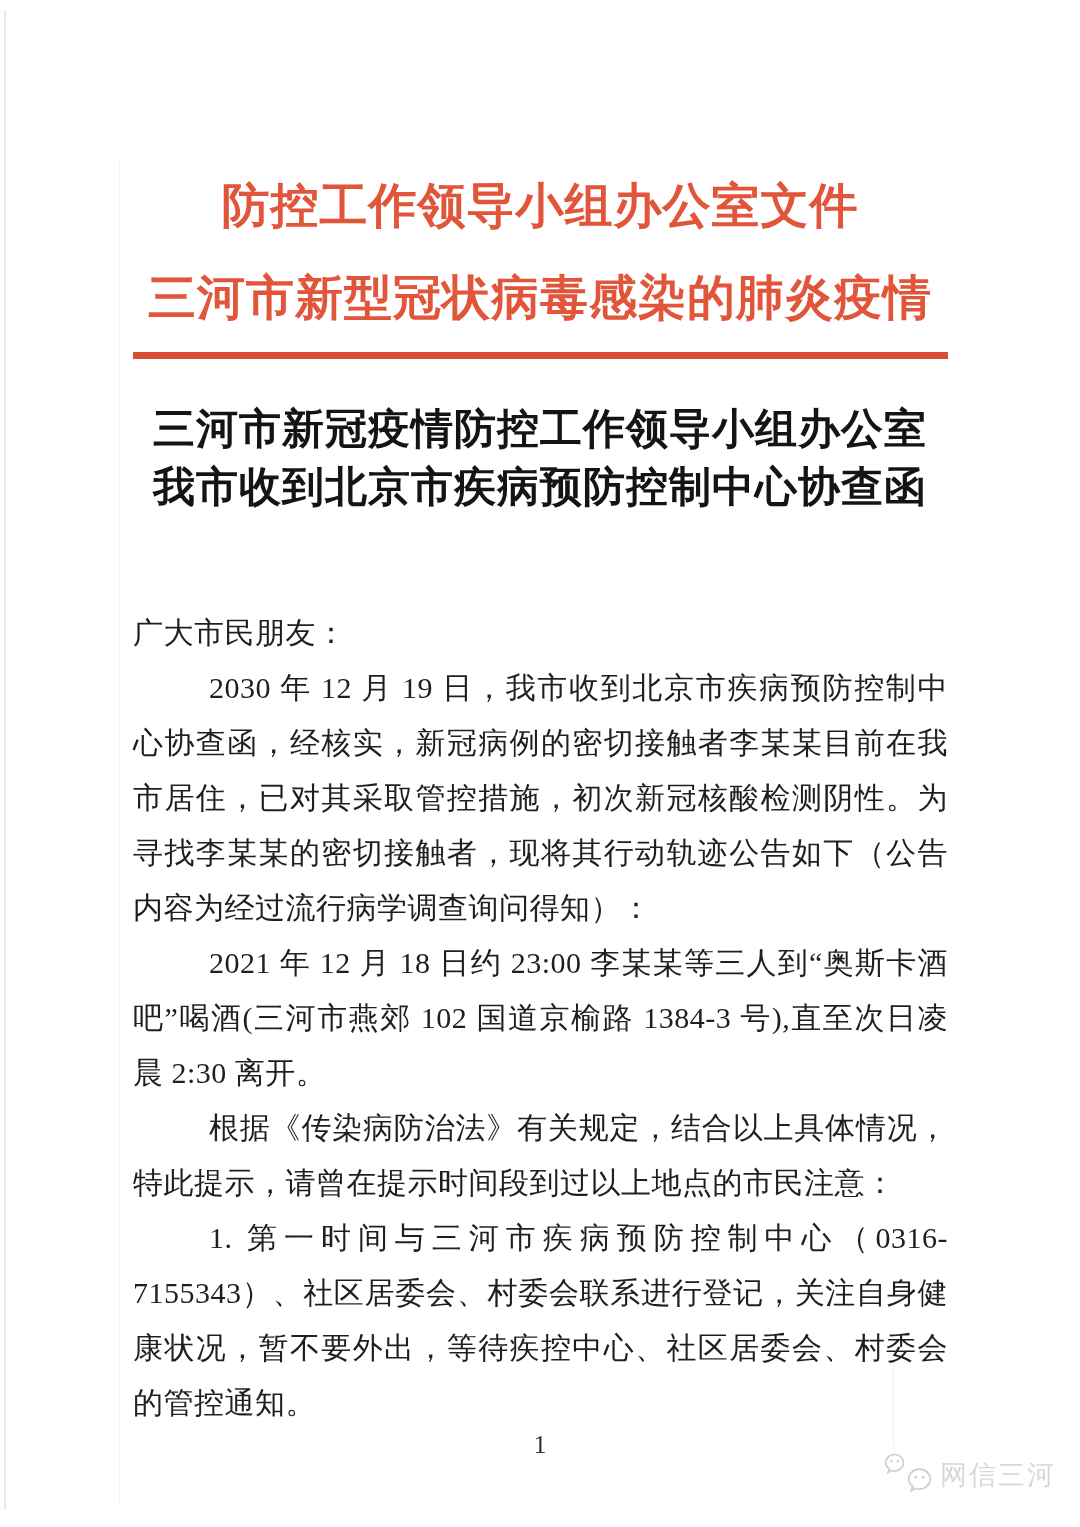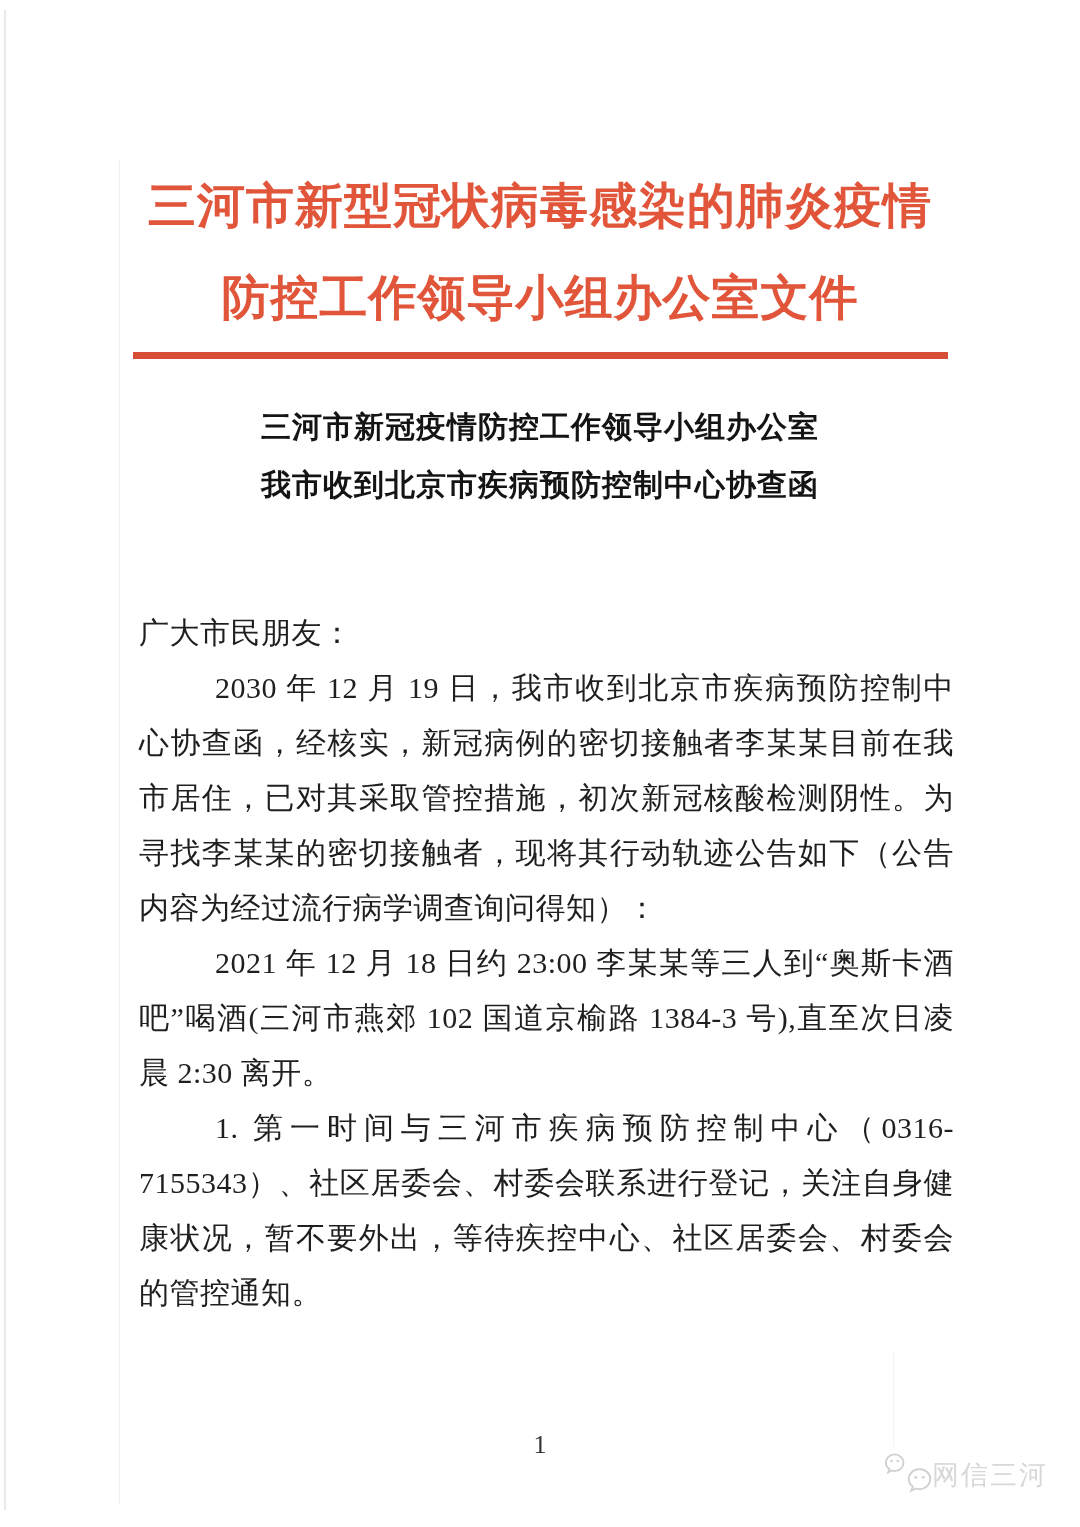--- a/index.html
+++ b/index.html
@@ -43,28 +43,28 @@
     letter-spacing:1px;
   }
   .red-rule{
     position:absolute;top:352px;left:133px;width:815px;height:7px;
     background:var(--rule-red);
   }
   .doc-title{
     position:absolute;top:400px;left:0;width:100%;
     text-align:center;
     color:var(--title-black);
-    font-family:Liberation Mono, monospace;
+    font-family:Liberation Sans, sans-serif;
     font-weight:bold;
-    font-size:30px;
+    font-size:42px;
     line-height:58px;
     letter-spacing:1px;
   }
   .body-block{
-    position:absolute;top:605px;left:139px;width:815px;
+    position:absolute;top:605px;left:133px;width:815px;
     color:var(--body-text);
     font-size:30px;
     line-height:55px;
     text-align:justify;
     letter-spacing:0.5px;
   }
   .body-block p{margin:0;}
   .body-block p.indent{text-indent:76px;}
   .page-number{
     position:absolute;top:1430px;left:0;width:100%;
@@ -72,52 +72,54 @@
     font-size:26px;
     color:#333;
   }
   .watermark{
     position:absolute;top:1452px;left:884px;
     display:flex;align-items:center;
     color:var(--watermark-gray);
   }
   .watermark .wm-logo{width:48px;height:46px;flex:0 0 auto;}
   .watermark .wm-text{
+    margin-left:8px;
     font-family:"Liberation Sans", sans-serif;
     font-size:27px;
     letter-spacing:2px;
     white-space:nowrap;
     color:var(--watermark-gray);
   }
 </style>
 </head>
 <body>
 
 <div class="page">
 
   <div class="scan-edge-outer"></div>
   <div class="scan-edge-inner"></div>
   <div class="scan-edge-right"></div>
 
   <div class="red-header">
+    <div>防控工作领导小组办公室文件</div>
     <div>三河市新型冠状病毒感染的肺炎疫情</div>
-    <div>防控工作领导小组办公室文件</div>
   </div>
 
   <div class="red-rule"></div>
 
   <div class="doc-title">
     <div>三河市新冠疫情防控工作领导小组办公室</div>
     <div>我市收到北京市疾病预防控制中心协查函</div>
   </div>
 
   <div class="body-block">
     <p>广大市民朋友：</p>
     <p class="indent">2030 年 12 月 19 日，我市收到北京市疾病预防控制中心协查函，经核实，新冠病例的密切接触者李某某目前在我市居住，已对其采取管控措施，初次新冠核酸检测阴性。为寻找李某某的密切接触者，现将其行动轨迹公告如下（公告内容为经过流行病学调查询问得知）：</p>
     <p class="indent">2021 年 12 月 18 日约 23:00 李某某等三人到“奥斯卡酒吧”喝酒(三河市燕郊 102 国道京榆路 1384-3 号),直至次日凌晨 2:30 离开。</p>
+    <p class="indent">根据《传染病防治法》有关规定，结合以上具体情况，特此提示，请曾在提示时间段到过以上地点的市民注意：</p>
     <p class="indent">1. 第一时间与三河市疾病预防控制中心（0316-7155343）、社区居委会、村委会联系进行登记，关注自身健康状况，暂不要外出，等待疾控中心、社区居委会、村委会的管控通知。</p>
   </div>
 
   <div class="page-number">1</div>
 
   <div class="watermark">
     <svg class="wm-logo" viewBox="0 0 64 62" fill="none" xmlns="http://www.w3.org/2000/svg">
 
       <path d="M26 14.5c0 6.3-5.4 11.2-12 11.2-1.4 0-2.8-.2-4-.7l-4.8 2.4 1.7-4.5C4.1 20.8 2 17.9 2 14.5 2 8.2 7.4 3.3 14 3.3s12 4.9 12 11.2z" stroke="#cfcfcf" stroke-width="2.4" fill="#ffffff"></path>
       <circle cx="9.8" cy="12.2" r="1.7" fill="#cfcfcf"></circle>

